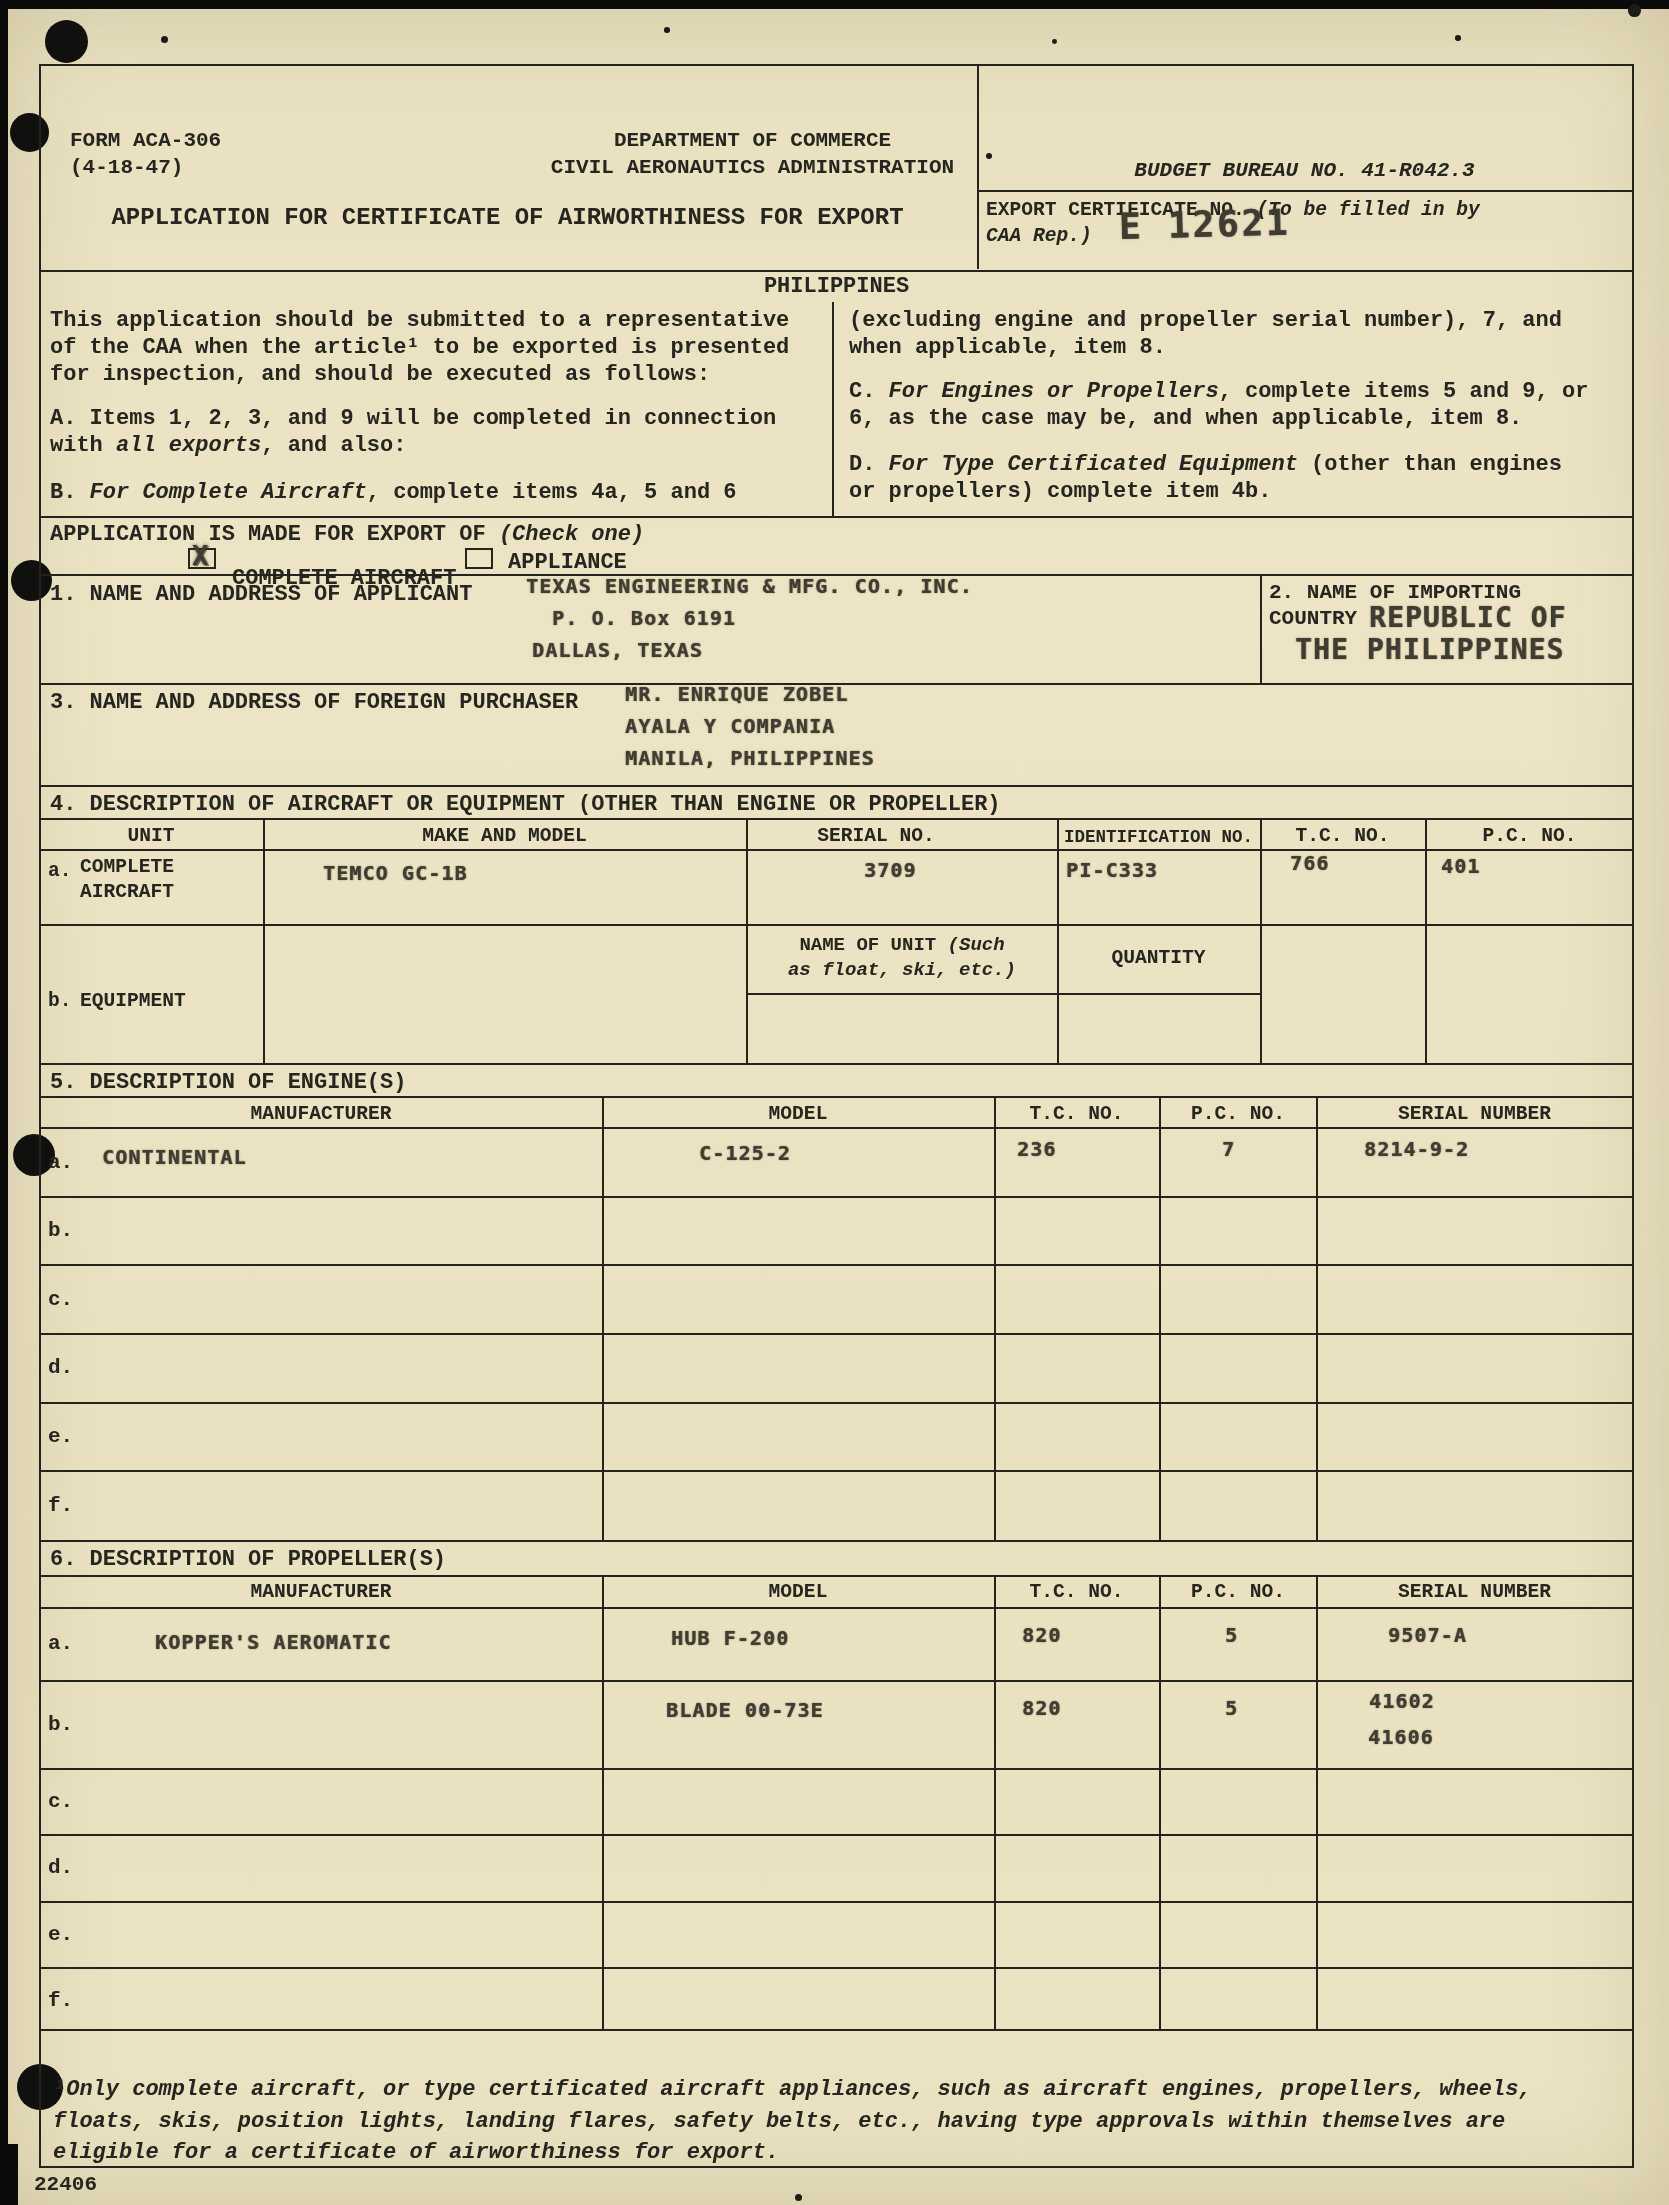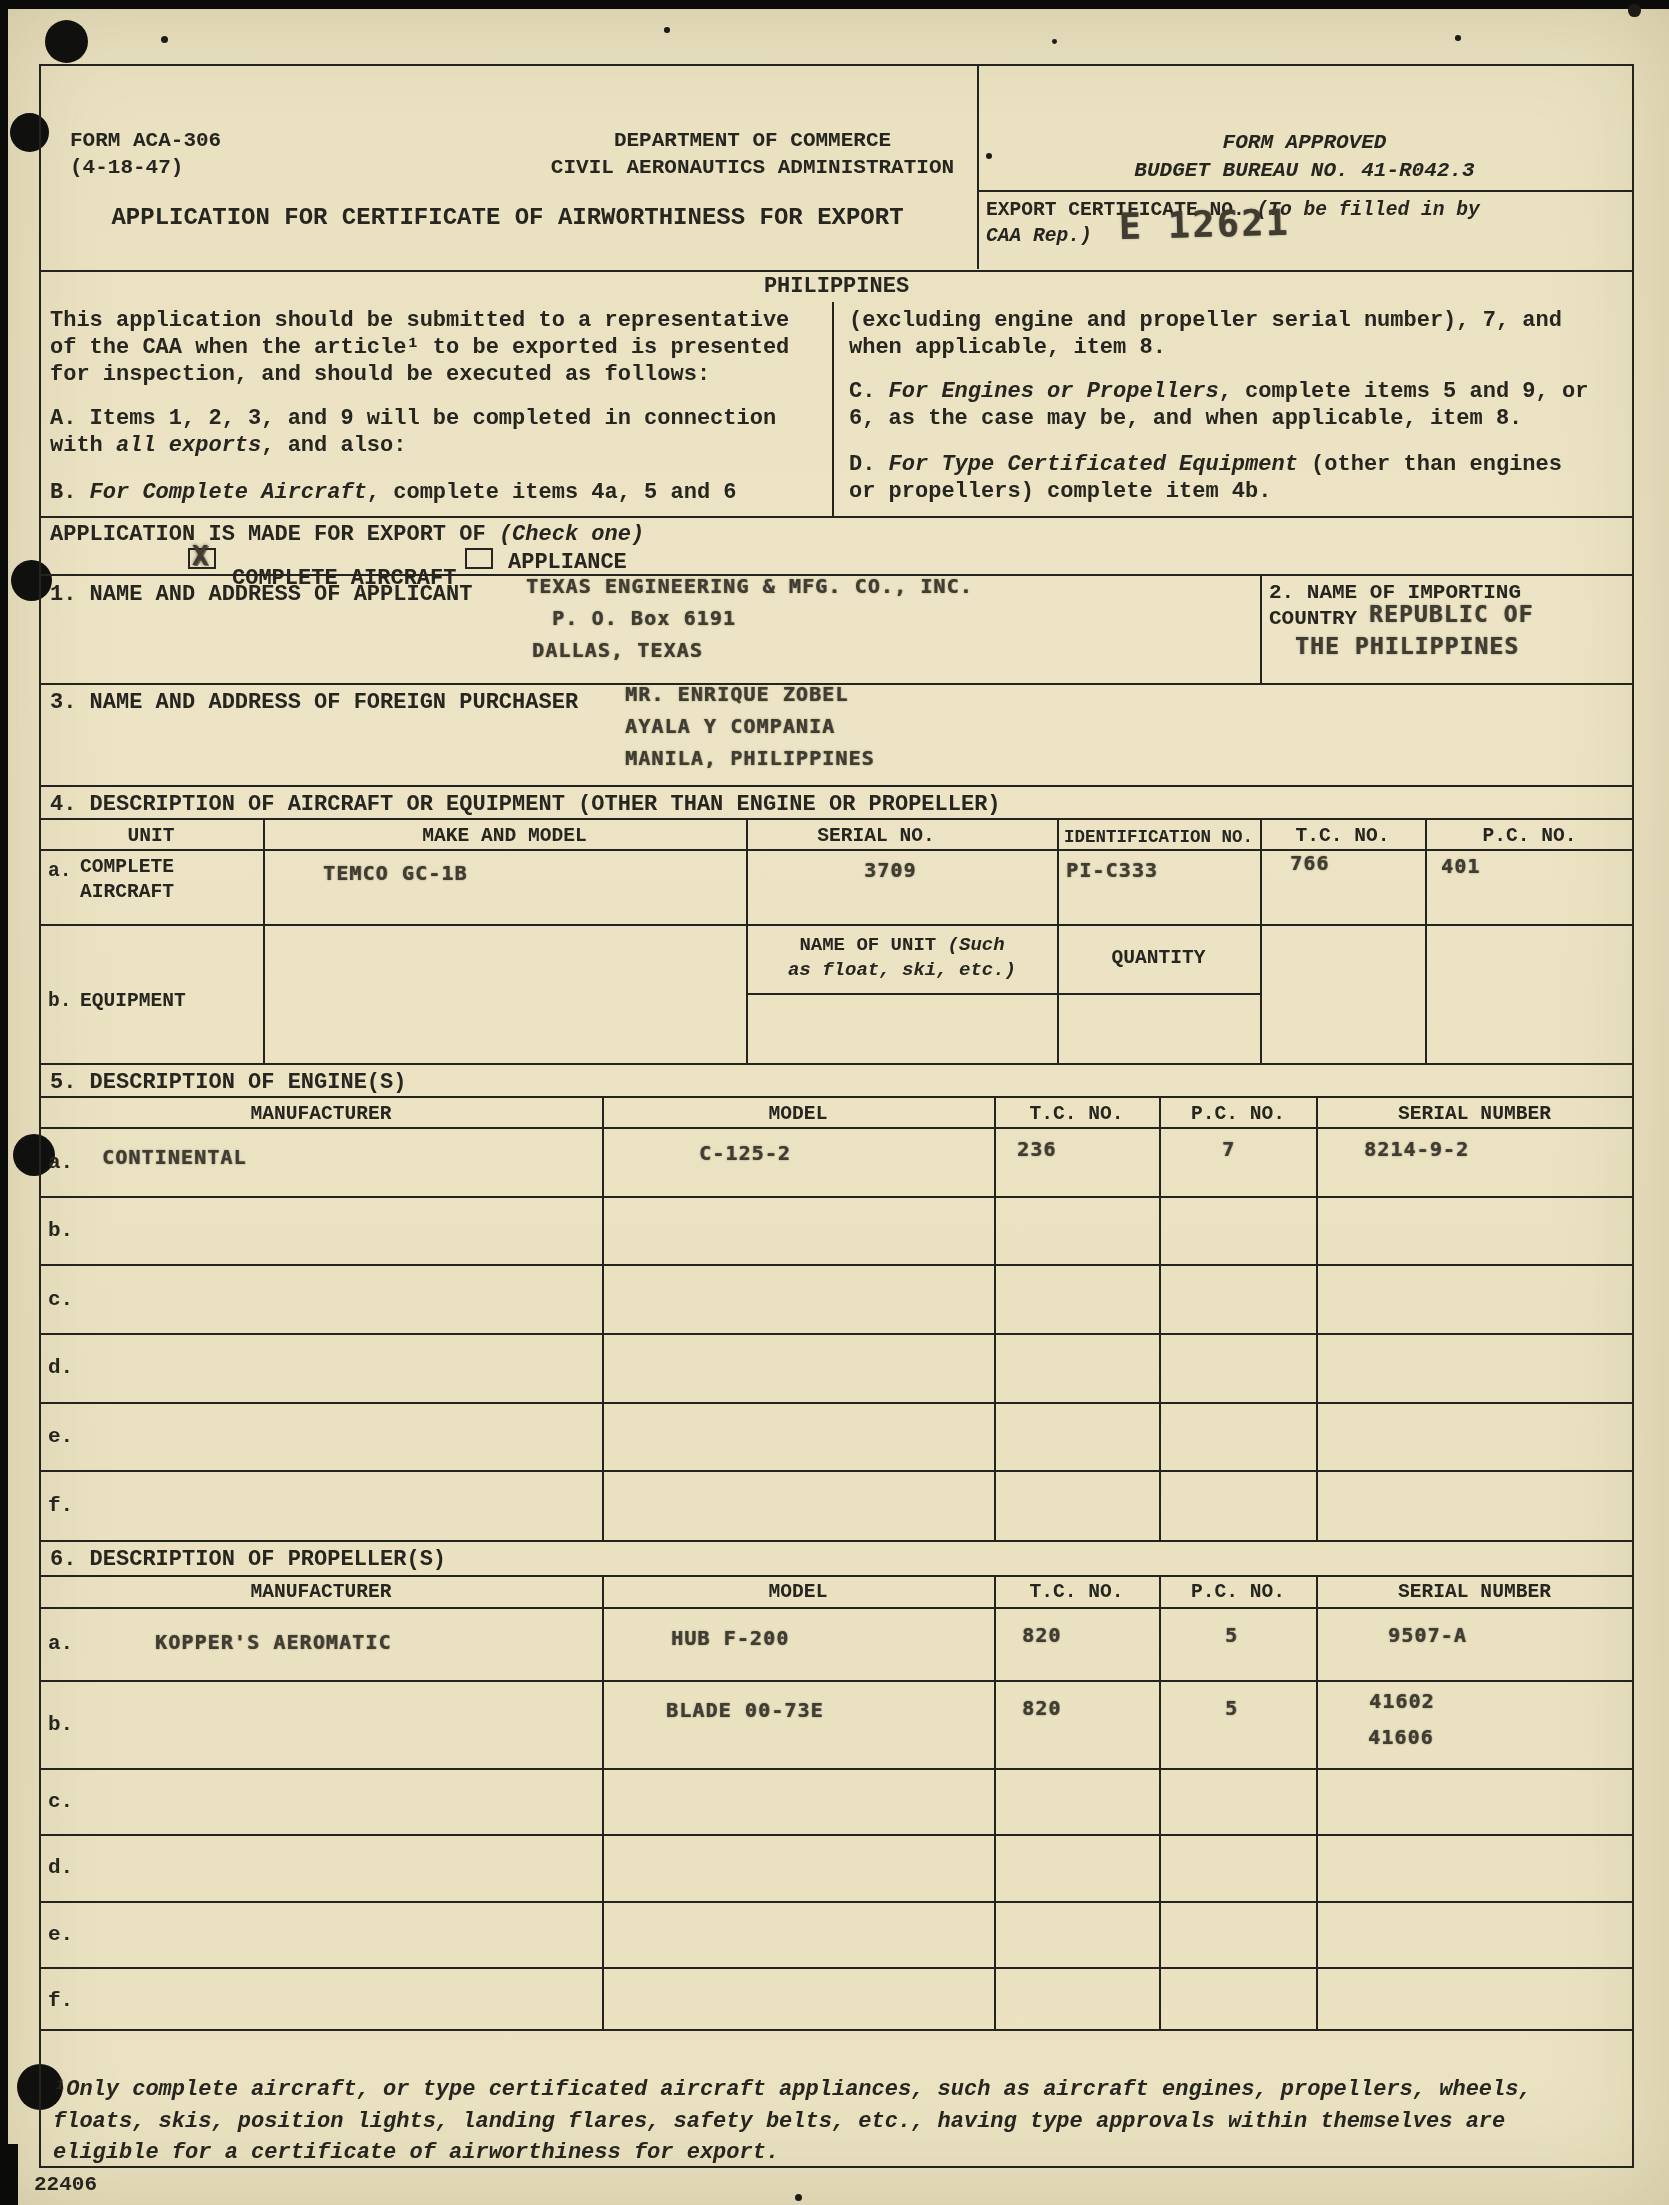--- a/index.html
+++ b/index.html
@@ -23,21 +23,21 @@
   .hl{position:absolute;height:2.1px;background:#24231d;}
   .vl{position:absolute;width:2.1px;background:#24231d;}
   .formbox{position:absolute;left:39px;top:64px;width:1595px;height:2104px;
      border:2.1px solid #24231d;box-sizing:border-box;}
   .cb{position:absolute;width:28px;height:21px;border:2.1px solid #26251f;box-sizing:border-box;}
   .punch{position:absolute;background:#10100e;border-radius:50%;}
   .speck{position:absolute;background:#1c1b18;border-radius:50%;}
   .edge{position:absolute;background:#0b0b0a;}
   .fs25{font-size:17.5px;} .fs27{font-size:19px;} .fs28{font-size:19.6px;}
   .fs30{font-size:21px;} .fs31{font-size:22px;} .fs34{font-size:24px;}
-  .fs36{font-size:23px;} .fs38{font-size:27px;} .fs40{font-size:20px;} .fs52{font-size:36px;}
+  .fs36{font-size:28px;} .fs38{font-size:27px;} .fs40{font-size:20px;} .fs52{font-size:36px;}
 </style>
 </head>
 <body>
 
 <div class="page">
 
   <div class="edge" style="left:0;top:0;width:1670px;height:9px;"></div>
   <div class="edge" style="left:0;top:0;width:8.4px;height:2205px;"></div>
   <div class="edge" style="left:0;top:2144px;width:18px;height:62px;"></div>
   <div class="punch" style="left:45px;top:19.6px;width:43px;height:43px;"></div>
@@ -56,21 +56,20 @@
   <div class="formbox"></div>
 
   <div class="vl" style="left:977px;top:64px;height:205px;"></div>
   <div class="hl" style="left:977px;top:190px;width:657px;"></div>
   <div class="hl" style="left:39px;top:270px;width:1595px;"></div>
 
   <div class="t fs30" style="left:70px;top:128px;">FORM ACA-306</div>
   <div class="t fs30" style="left:70px;top:155px;">(4-18-47)</div>
   <div class="t fs30 c" style="left:462px;top:128px;width:581px;">DEPARTMENT OF COMMERCE</div>
   <div class="t fs30 c" style="left:462px;top:155px;width:581px;">CIVIL AERONAUTICS ADMINISTRATION</div>
-  <div class="t fs30 c it" style="left:979px;top:130px;width:651px;">FORM APPROVED</div>
   <div class="t fs30 c it" style="left:979px;top:158px;width:651px;">BUDGET BUREAU NO. 41-R042.3</div>
   <div class="t fs34 c" style="left:42px;top:204px;width:931px;">APPLICATION FOR CERTIFICATE OF AIRWORTHINESS FOR EXPORT</div>
   <div class="t fs28" style="left:986px;top:199px;"><span>EXPORT CERTIFICATE NO. </span><span class="it">(To be filled in by</span></div>
   <div class="t fs28 it" style="left:986px;top:225px;">CAA Rep.)</div>
   <div class="typed fs52" style="left:1119px;top:206px;letter-spacing:2.8px;transform:rotate(-1.5deg);transform-origin:left;">E 12621</div>
 
   <div class="t fs31 c" style="left:39px;top:274px;width:1595px;">PHILIPPINES</div>
   <div class="vl" style="left:832px;top:302px;height:214px;"></div>
   <div class="t fs31 wrap" style="left:50px;top:307px;width:742px;line-height:27px;">This application should be submitted to a representative of the CAA when the article¹ to be exported is presented for inspection, and should be executed as follows:</div>
   <div class="t fs31 wrap" style="left:50px;top:405px;width:742px;line-height:27px;"><span>A. Items 1, 2, 3, and 9 will be completed in connection with </span><span class="it">all exports</span><span>, and also:</span></div>

